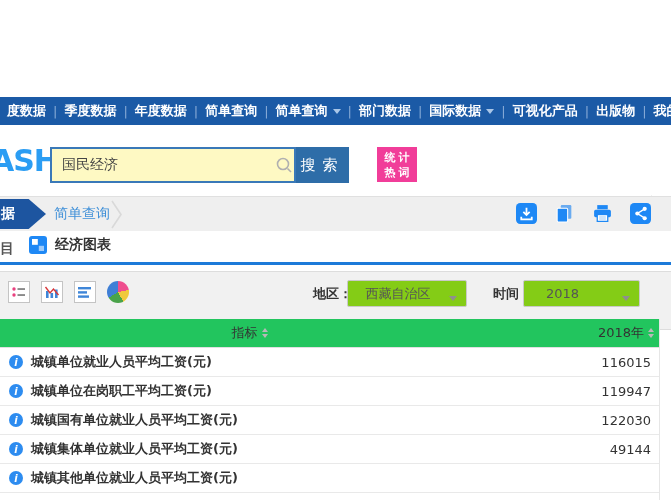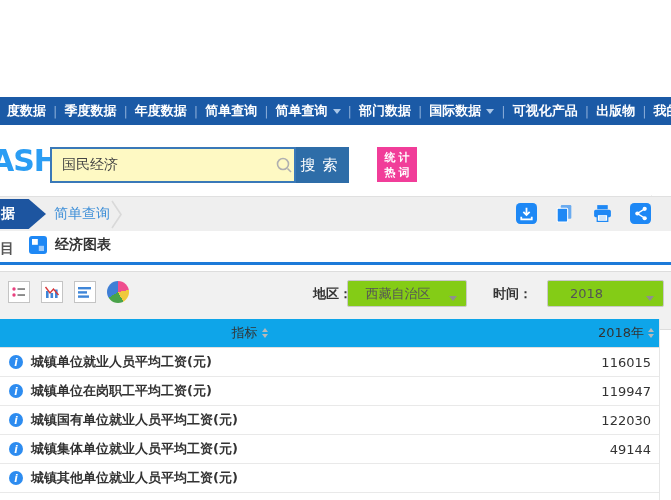--- a/index.html
+++ b/index.html
@@ -64,26 +64,26 @@
   .filterbar{position:absolute;top:271px;left:0;width:100%;height:59px;background:#f1f1f1;
              border-top:1px solid #ddd;border-bottom:1px solid #ddd;box-sizing:border-box;}
   .view-icons{position:absolute;left:8px;top:9px;display:flex;gap:11px;align-items:center;}
   .view-icons .vicon{cursor:pointer;display:block;}
   .pie-icon{width:22px;height:22px;border-radius:50%;cursor:pointer;
             background:conic-gradient(#ef4d8e 0 22%,#f0c93c 22% 42%,#4aa34a 42% 66%,#3f7fd6 66% 100%);}
   .flt-label{position:absolute;top:13px;font-size:13px;font-weight:bold;color:#333;}
   .flt-select{position:absolute;top:8px;height:27px;background:#84cc16;border:1px solid #c9c9c9;border-radius:2px;
               display:flex;align-items:center;font-size:13px;color:#555;box-sizing:border-box;cursor:pointer;}
   .region-label{left:313px;} .region-select{left:347px;width:120px;justify-content:center;padding-right:18px;}
-  .time-label{left:493px;}   .time-select{left:523px;width:117px;padding-left:22px;margin-left:24px;}
+  .time-label{left:493px;}   .time-select{left:523px;width:117px;padding-left:22px;}
   .flt-select .sel-caret{position:absolute;right:9px;top:10px;}
 
   
   .table{position:absolute;top:319px;left:0;width:660px;border-right:1px solid #e6e6e6;box-sizing:border-box;background:#fff;}
-  .thead{height:28px;background:#0ea5e9;border-bottom:1px solid #e0e0e0;display:flex;align-items:center;
+  .thead{height:28px;background:#22c55e;border-bottom:1px solid #e0e0e0;display:flex;align-items:center;
          font-size:13px;color:#333;}
   .th-ind{flex:1;display:flex;justify-content:center;align-items:center;gap:4px;}
   .th-year{width:155px;display:flex;justify-content:flex-end;align-items:center;gap:4px;padding-right:5px;}
   .trow{height:28px;display:flex;align-items:center;border-bottom:1px solid #e9e9e9;background:#fff;
         font-size:13px;color:#333;cursor:pointer;}
   .trow .ind{flex:1;display:flex;align-items:center;gap:8px;padding-left:9px;font-weight:600;min-width:0;white-space:nowrap;}
   .trow .val{width:155px;text-align:right;padding-right:8px;box-sizing:border-box;}
   .info{width:14px;height:14px;border-radius:50%;background:#2d8cf0;color:#fff;font-size:10px;font-weight:bold;
         font-style:italic;display:flex;align-items:center;justify-content:center;flex:none;}
   .sort{display:inline-flex;flex-direction:column;gap:2px;}

